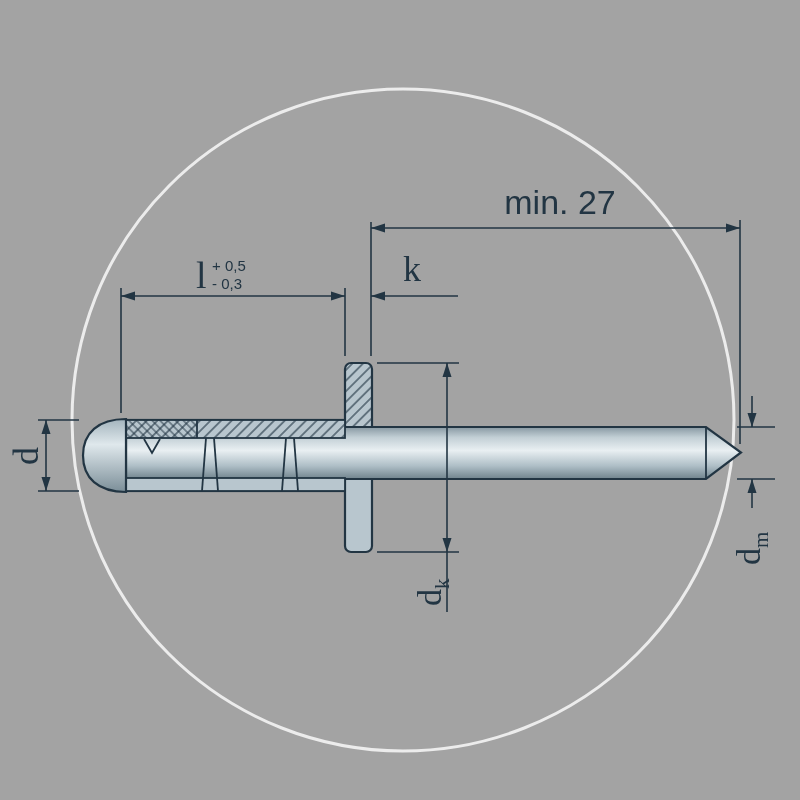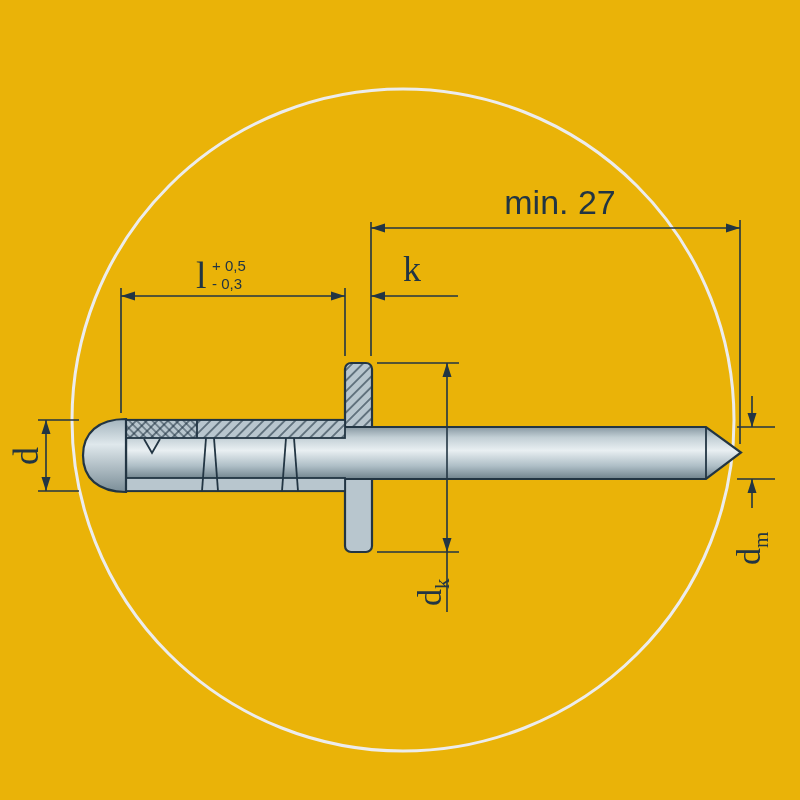--- a/index.html
+++ b/index.html
@@ -1,16 +1,16 @@
 <!DOCTYPE html>
 <html><head>
 <meta charset="utf-8">
 <style>
   html,body{margin:0;padding:0;background:#ffffff;}
-  .stage{width:800px;height:800px;position:relative;background:#eab308;overflow:hidden;}
+  .stage{width:800px;height:800px;position:relative;background:#a3a3a3;overflow:hidden;}
   svg{display:block;}
   .dim{stroke:#223543;stroke-width:1.6;fill:none;}
   .arr{fill:#223543;stroke:none;}
   .part{stroke:#223543;stroke-width:2.2;}
   .thin{stroke:#223543;stroke-width:1.8;fill:none;}
   .dimtext{font-family:"Liberation Serif", serif;fill:#223543;}
   .numtext{font-family:"Liberation Sans", sans-serif;fill:#223543;}
 </style>
 </head>
 <body>

